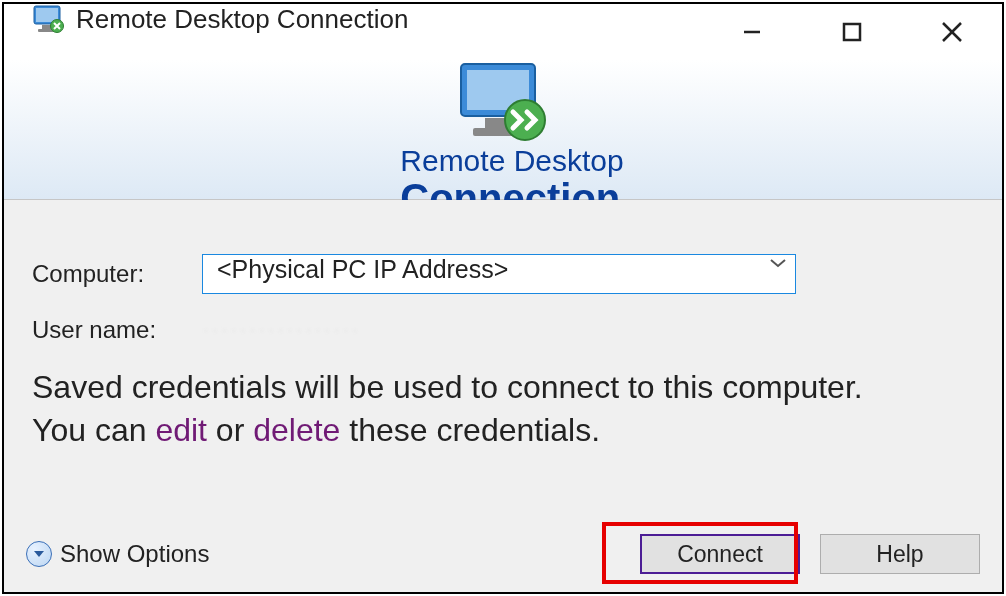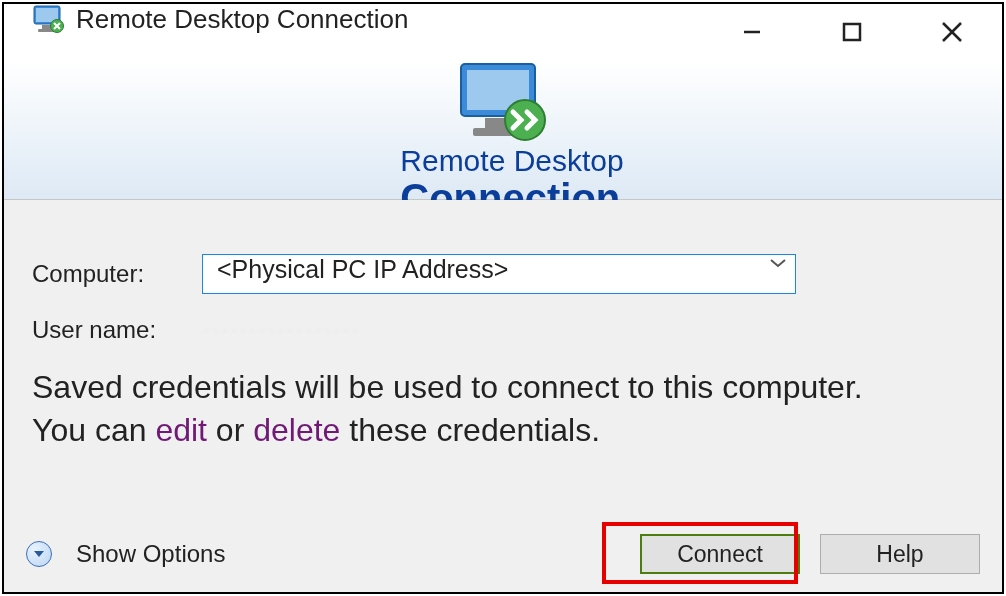--- a/index.html
+++ b/index.html
@@ -133,21 +133,21 @@
       position: absolute;
       left: 0; right: 0; bottom: 0;
       height: 76px;
       display: flex;
       align-items: center;
       padding: 0 22px;
     }
     .show-options {
       display: flex;
       align-items: center;
-      gap: 24px;
+      gap: 8px;
       font-size: 24px;
       color: #222;
       cursor: pointer;
     }
     .circle-chevron {
       width: 26px; height: 26px;
       border-radius: 50%;
       border: 1px solid #3a6fb8;
       background: radial-gradient(circle at 30% 30%, #e8f2ff, #bcd6f2);
       display:flex; align-items:center; justify-content:center;
@@ -159,21 +159,21 @@
       min-width: 160px;
       font-size: 23px;
       color: #222;
       background: #e1e1e1;
       border: 1px solid #adadad;
       display:flex; align-items:center; justify-content:center;
       cursor:pointer;
       margin-left: 20px;
     }
     .btn-primary {
-      border: 2px solid #4d7c0f;
+      border: 2px solid #4c1d95;
     }
     .highlight-box {
       position: absolute;
       border: 4px solid #e60000;
       pointer-events: none;
     }
     .highlight-connect {
       right: 204px;
       bottom: 8px;
       width: 196px;

